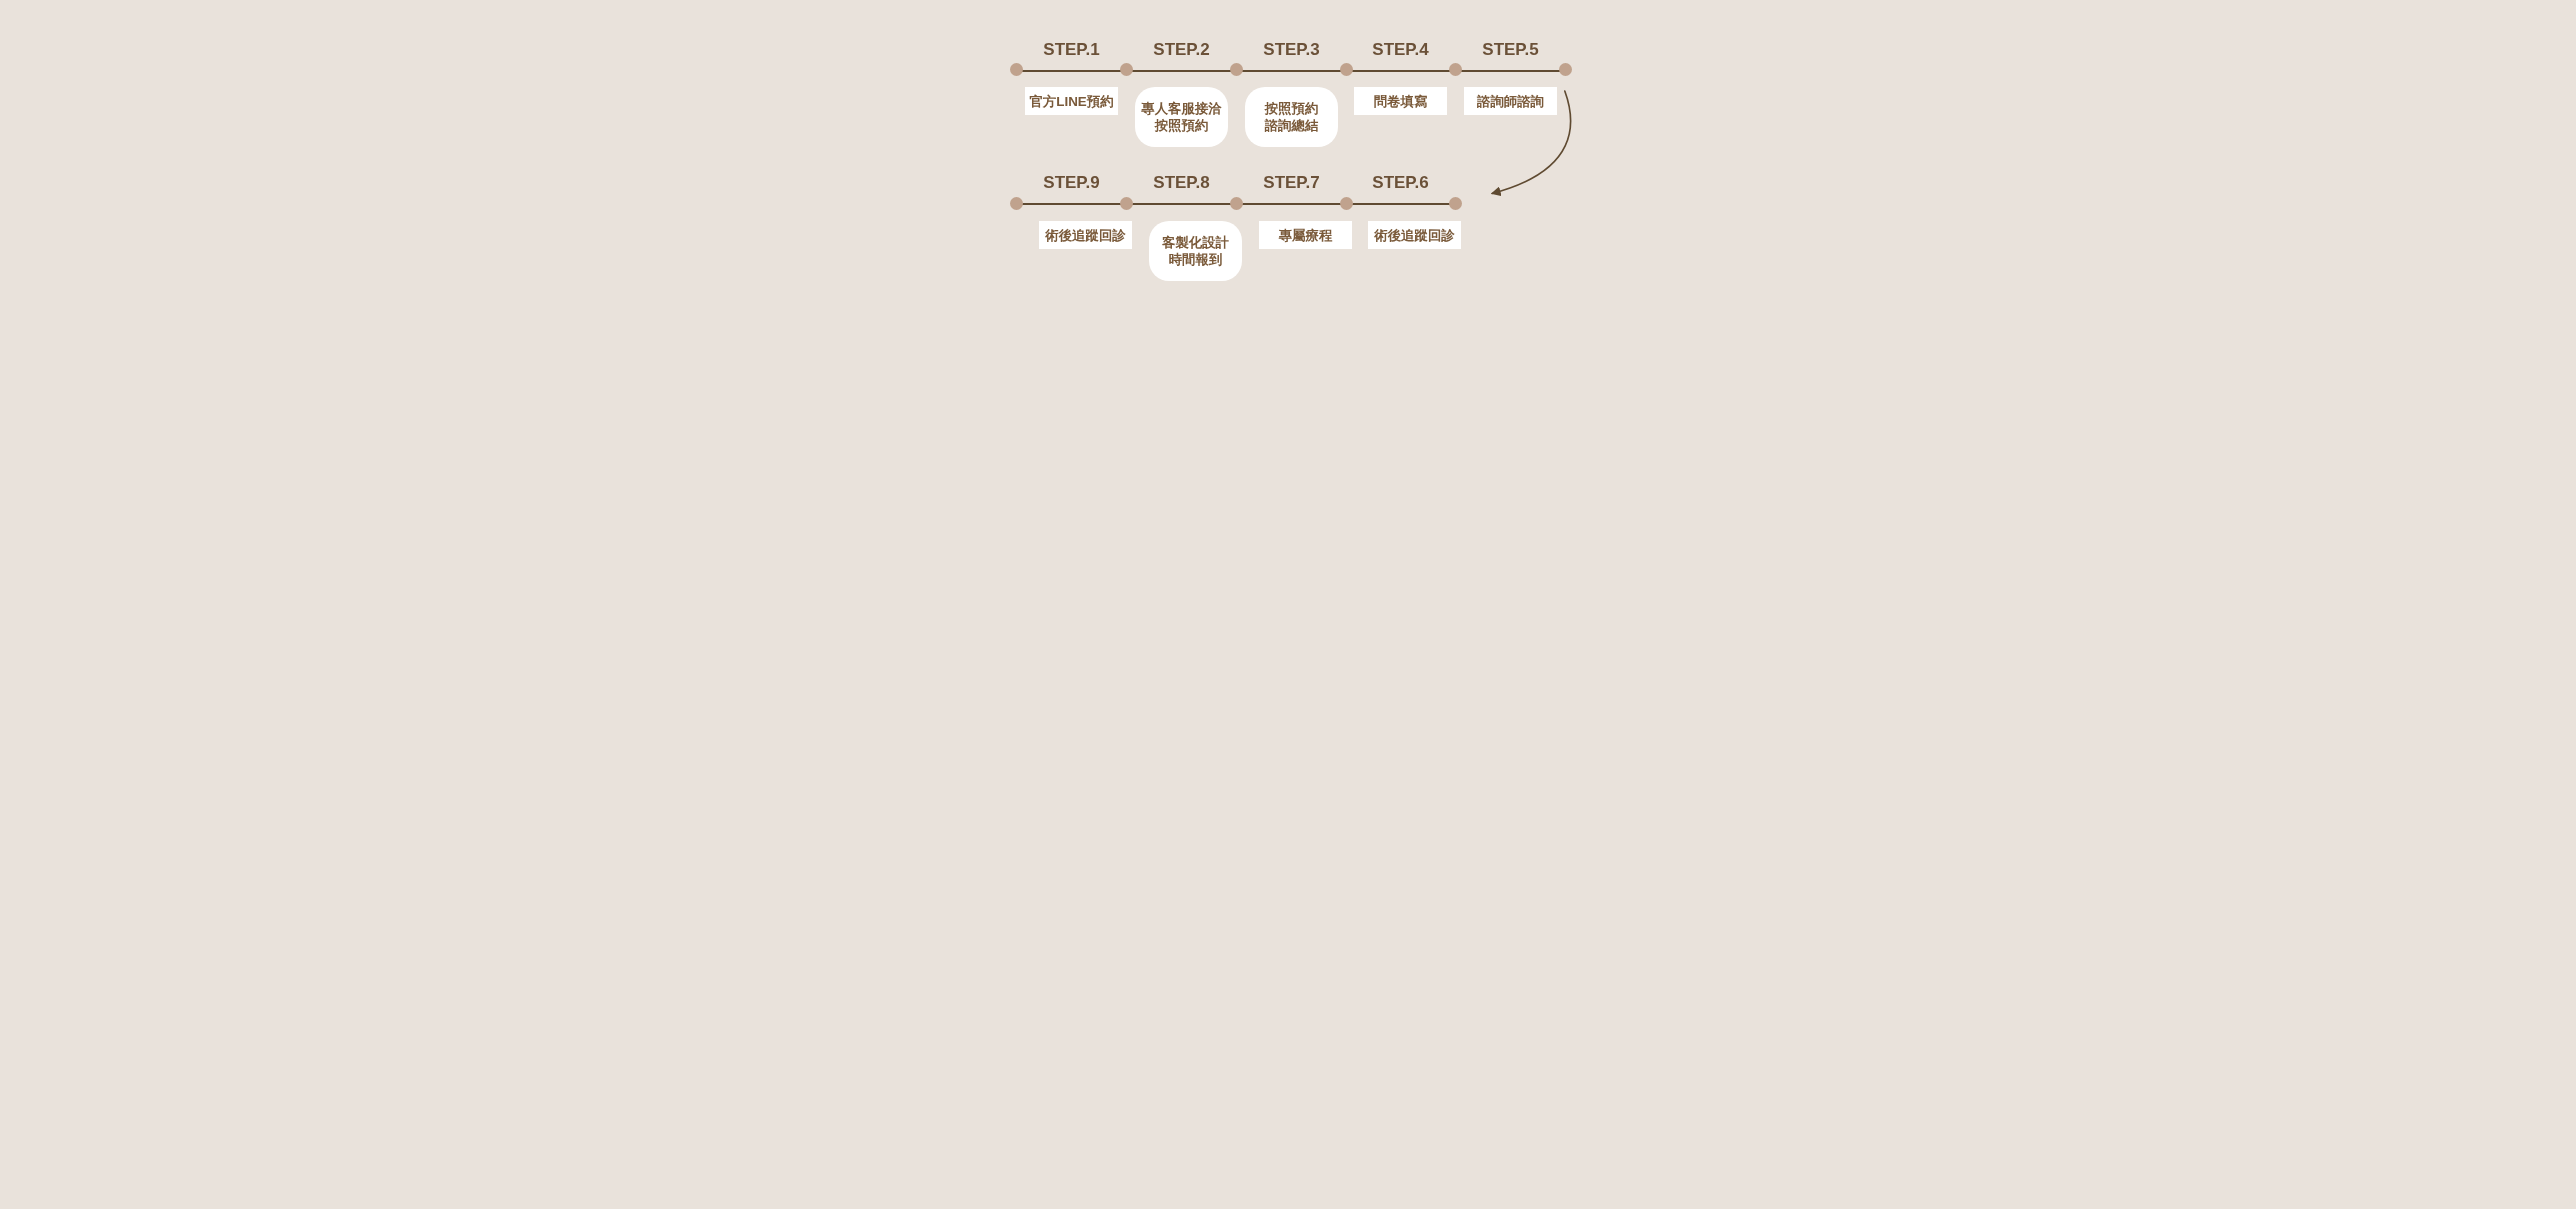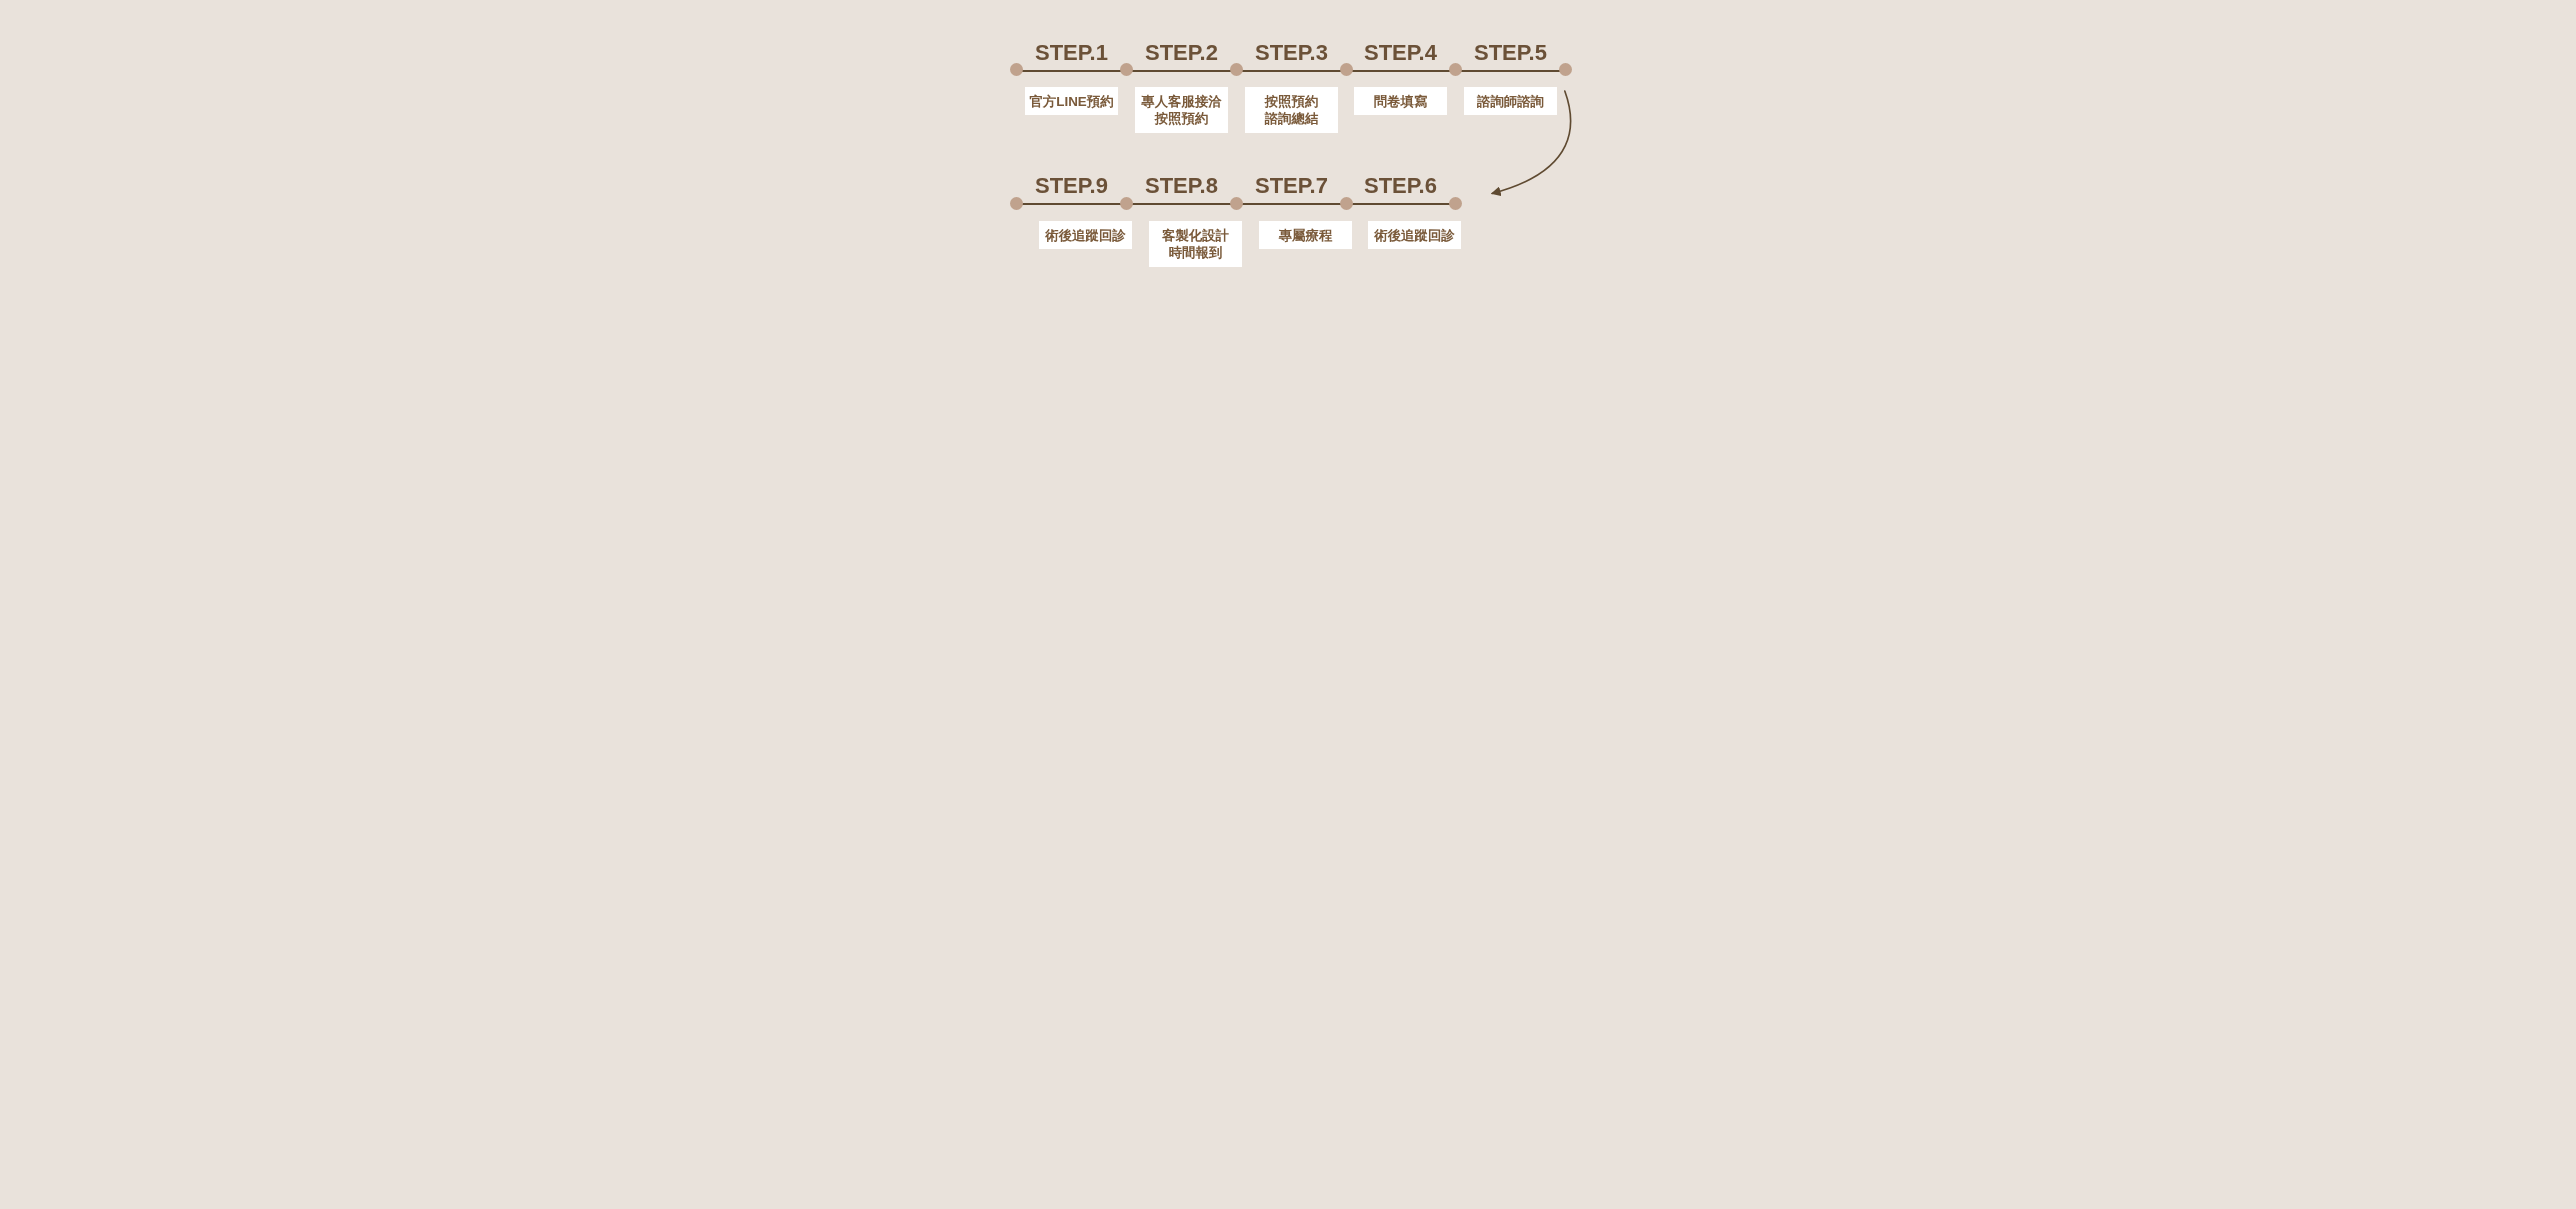--- a/index.html
+++ b/index.html
@@ -26,37 +26,37 @@
     position:absolute; width:13.4px; height:13.4px;
     border-radius:50%;
     background:var(--dot,#c0a28d);
   }
   .row-top .dot{ top:63px; }
   .row-bottom .dot{ top:197px; }
   .dx0{left:44px}.dx1{left:154px}.dx2{left:264px}.dx3{left:374px}.dx4{left:483px}.dx5{left:593px}
   
   .step-label{
     position:absolute; width:93px; text-align:center;
-    font-size:22px; font-weight:bold; letter-spacing:0px;
+    font-size:17px; font-weight:bold; letter-spacing:0px;
     color:var(--steplabel,#6b5138);
   }
   .row-top .step-label{ top:40px; }
   .row-bottom .step-label{ top:173px; }
   
   .step-box{
     position:absolute; width:93px;
     background:var(--box,#ffffff);
     display:flex; flex-direction:column;
     align-items:center; justify-content:center;
     text-align:center;
   }
   .row-top .step-box{ top:87px;justify-content:center; }
   .row-bottom .step-box{ top:221px;margin-left:14px; }
   .step-box.single{ height:28px; }
-  .step-box.double{ height:46px; }
+  .step-box.double{ height:60px;border-radius:20px; }
   .step-box .line{
     font-size:13.4px; font-weight:bold; line-height:17px;
     color:var(--boxtext,#7a5a3a);
     white-space:nowrap;
   }
   .step-box .line:empty{ display:none; }
   .cx0{left:59px}.cx1{left:169px}.cx2{left:279px}.cx3{left:388px}.cx4{left:498px}
   
   .arrow-svg{ position:absolute; left:0; top:0; width:644px; height:302px; pointer-events:none; }
 </style>

